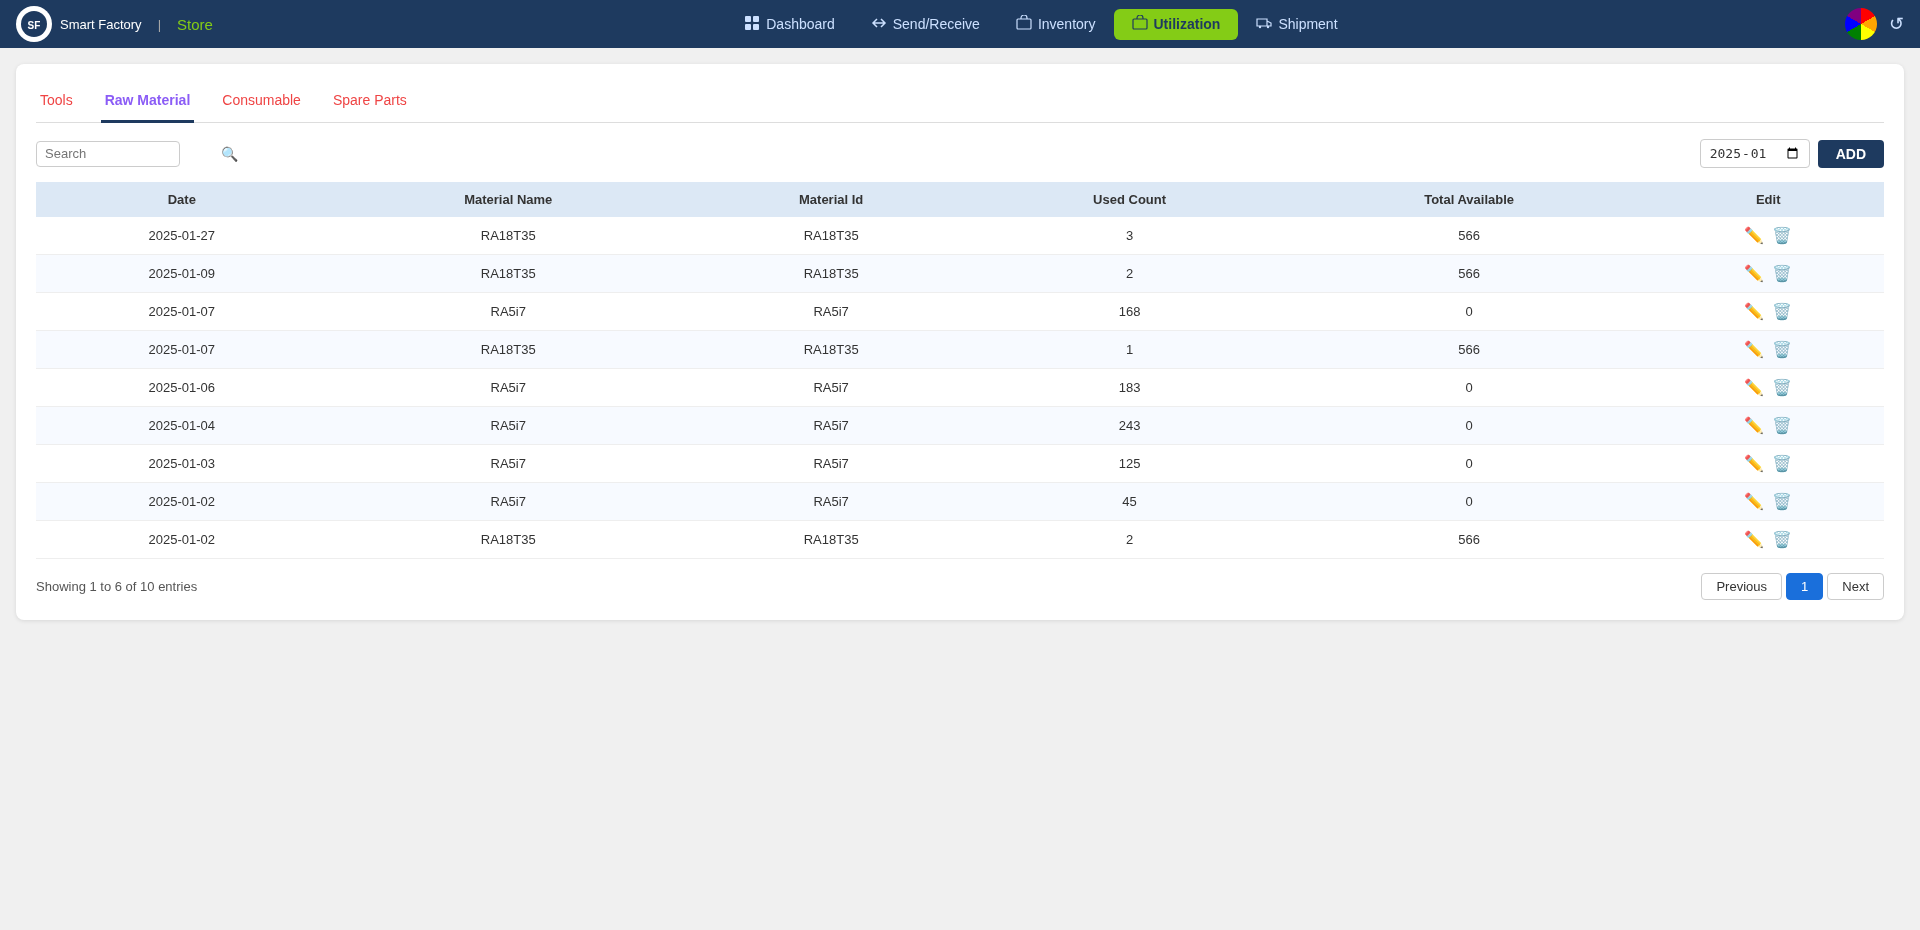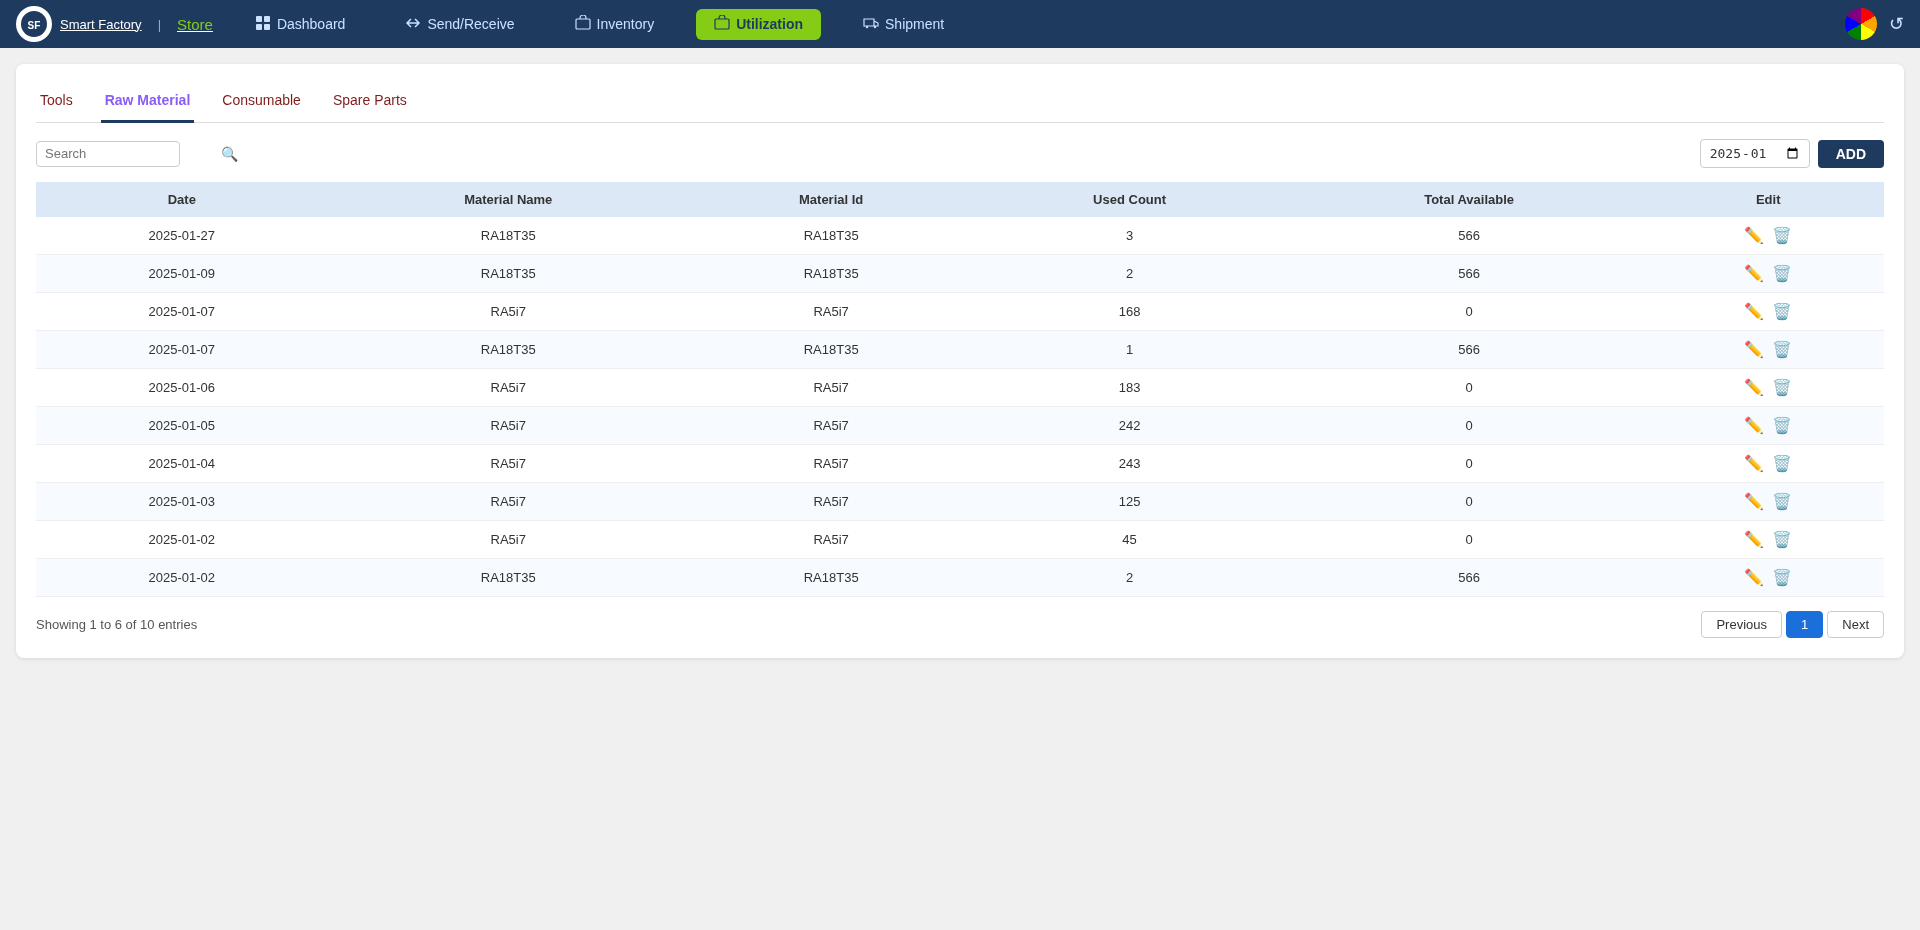--- a/index.html
+++ b/index.html
@@ -13,21 +13,20 @@
       height: 48px;
       padding: 0 16px;
     }
     .navbar-brand {
       display: flex;
       align-items: center;
       color: #fff;
       font-size: 13px;
       margin-right: 24px;
       gap: 8px;
-      text-decoration: underline;
     }
     .brand-logo {
       width: 36px;
       height: 36px;
       border-radius: 50%;
       background: #fff;
       display: flex;
       align-items: center;
       justify-content: center;
       overflow: hidden;
@@ -38,22 +37,22 @@
     }
     .brand-store {
       color: #84cc16;
       font-size: 15px;
       font-weight: 500;
     }
     .nav-items {
       display: flex;
       align-items: center;
       flex: 1;
-      justify-content: flex-start;
-      gap: 24px;
+      justify-content: center;
+      gap: 0;
     }
     .nav-item {
       display: flex;
       align-items: center;
       gap: 6px;
       color: #cce0ff;
       padding: 6px 18px;
       border-radius: 6px;
       cursor: pointer;
       font-size: 14px;
@@ -96,21 +95,21 @@
     
     .tabs {
       display: flex;
       gap: 24px;
       border-bottom: 1px solid #ddd;
       margin-bottom: 16px;
     }
     .tab {
       padding: 8px 4px 12px;
       cursor: pointer;
-      color: #7f1d1d;
+      color: #ef4444;
       font-size: 14px;
       border-bottom: 3px solid transparent;
       margin-bottom: -1px;
     }
     .tab.active {
       color: #8b5cf6;
       font-weight: 600;
       border-bottom: 3px solid #1e3a5f;
     }
 
@@ -408,33 +407,20 @@
             <td>183</td>
             <td>0</td>
             <td>
       <div class="edit-icons">
         <span class="edit-icon pen" title="Edit">✏️</span>
         <span class="edit-icon trash" title="Delete">🗑️</span>
       </div>
             </td>
           </tr>
           <tr>
-            <td>2025-01-05</td>
-            <td>RA5i7</td>
-            <td>RA5i7</td>
-            <td>242</td>
-            <td>0</td>
-            <td>
-      <div class="edit-icons">
-        <span class="edit-icon pen" title="Edit">✏️</span>
-        <span class="edit-icon trash" title="Delete">🗑️</span>
-      </div>
-            </td>
-          </tr>
-          <tr>
             <td>2025-01-04</td>
             <td>RA5i7</td>
             <td>RA5i7</td>
             <td>243</td>
             <td>0</td>
             <td>
       <div class="edit-icons">
         <span class="edit-icon pen" title="Edit">✏️</span>
         <span class="edit-icon trash" title="Delete">🗑️</span>
       </div>

